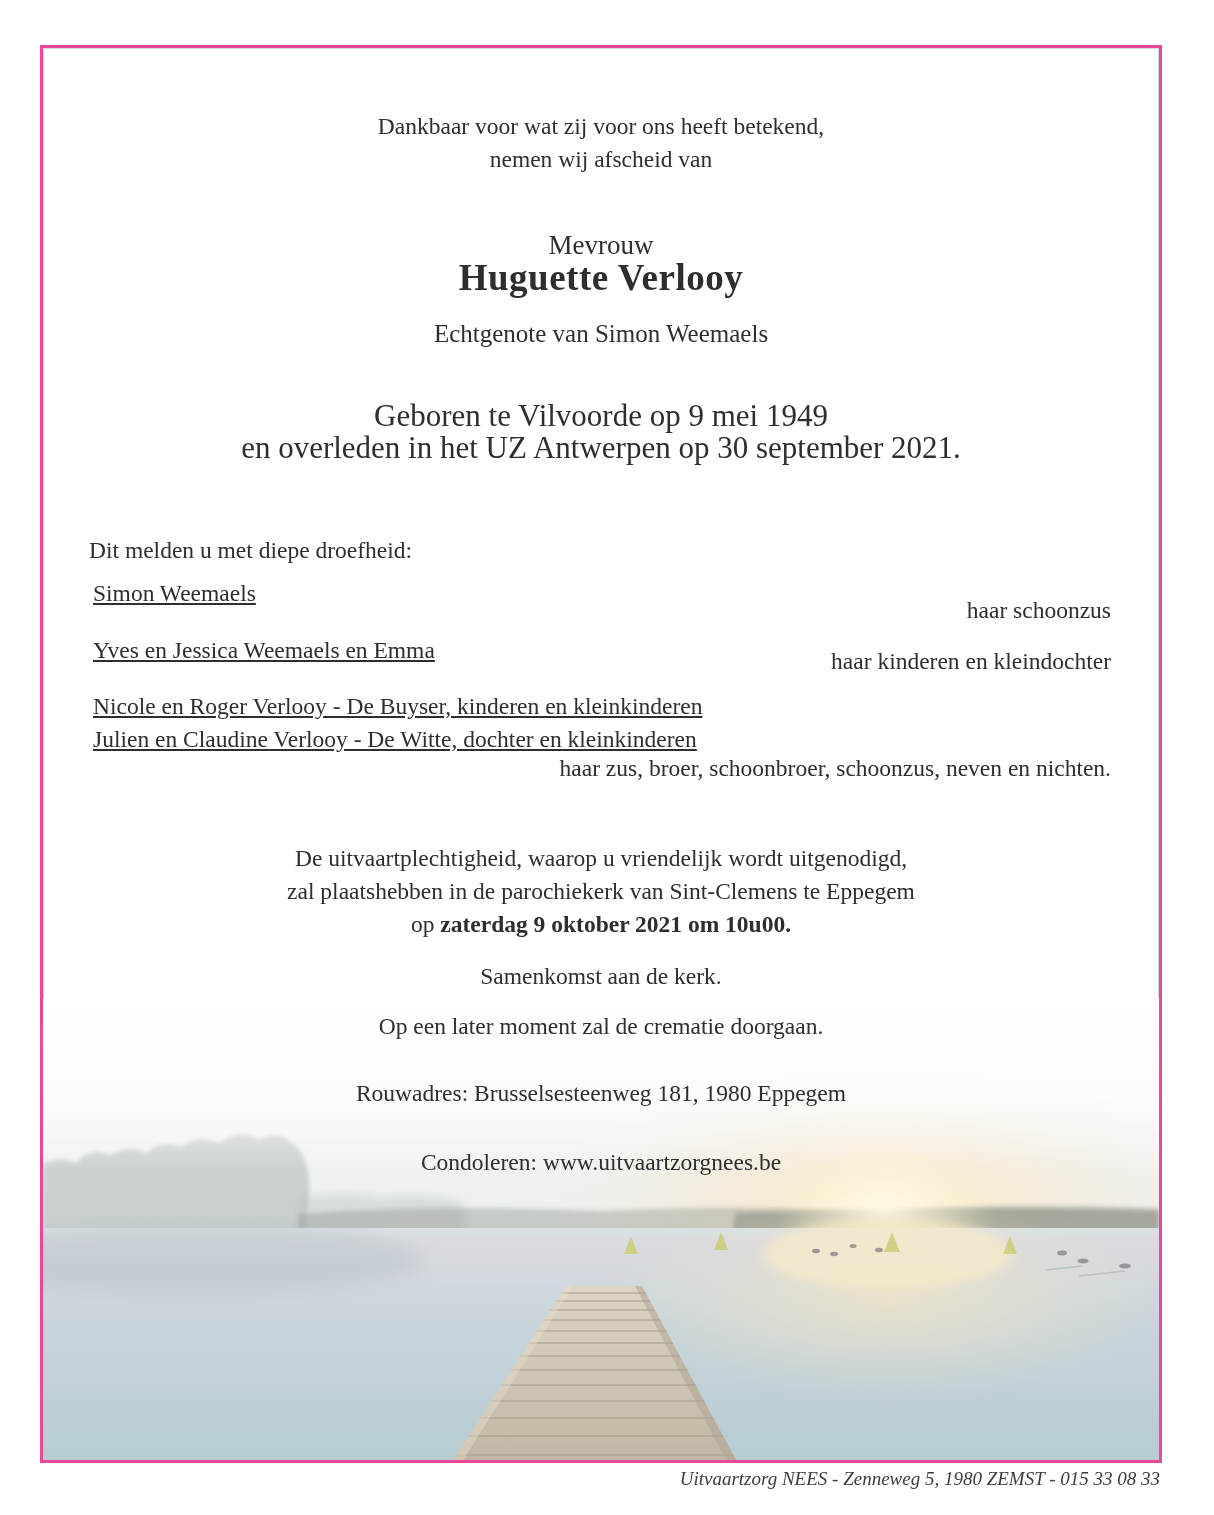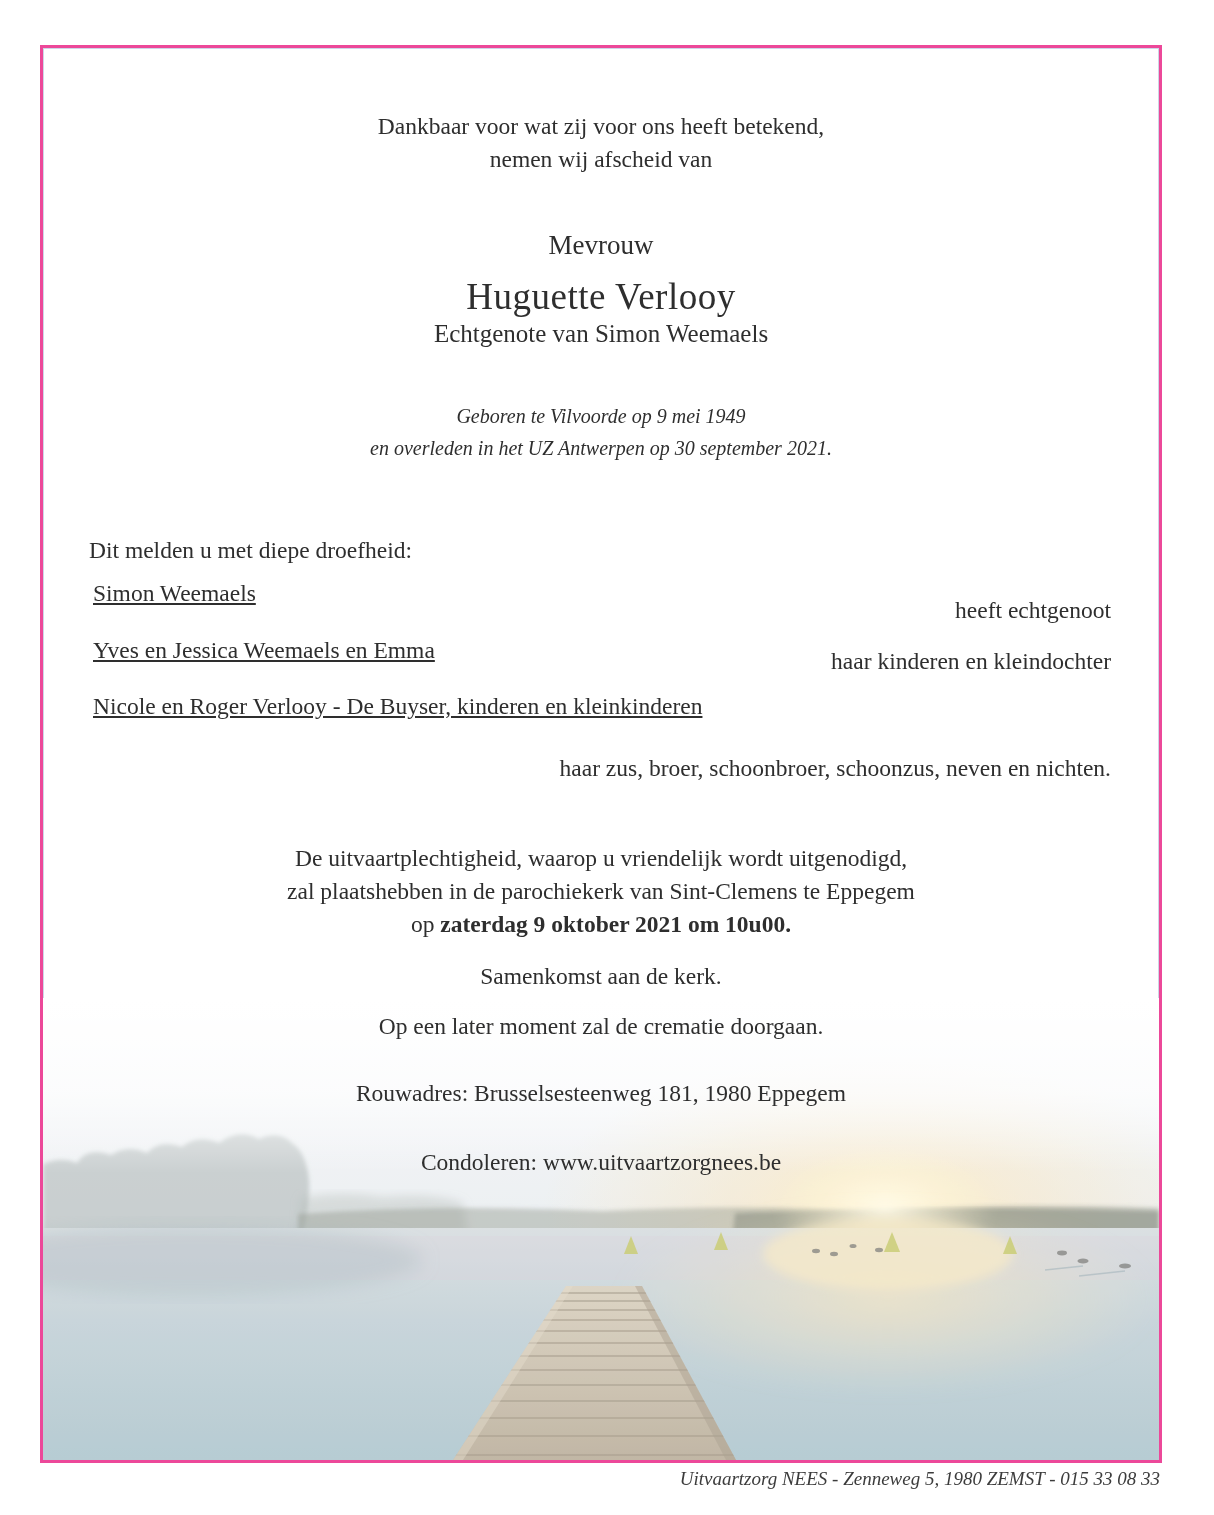--- a/index.html
+++ b/index.html
@@ -12,23 +12,23 @@
     position:absolute;left:40px;top:45px;width:1116px;height:1412px;
     border:3px solid #ec4899;
     box-shadow:inset 0 0 0 1px rgba(110,140,185,0.35);
     background:#ffffff;
   }
   .abs{position:absolute;left:0;right:0;}
   .center{text-align:center;}
   .body-text{font-size:23.5px;line-height:33px;}
   .intro{top:62px;}
   .honorific{top:182px;font-size:27px;}
-  .deceased-name{top:227px;font-size:37px;font-weight:normal;letter-spacing:0.5px;}
+  .deceased-name{top:208px;font-size:37px;font-weight:bold;letter-spacing:0.5px;}
   .spouse-line{top:272px;font-size:25px;}
-  .life-dates{top:352px;font-style:italic;font-size:20px;line-height:32px;}
+  .life-dates{top:352px;font-size:31px;line-height:32px;}
   .announce{top:486px;left:46px;right:auto;}
   .rel-left{left:50px;right:auto;white-space:nowrap;text-decoration:underline;}
   .rel-right{left:auto;right:48px;text-align:right;white-space:nowrap;}
   .ceremony{top:794px;}
   .gather{top:912px;}
   .cremation{top:962px;}
   .mourning-address{top:1029px;}
   .condolence{top:1098px;}
   .photo{position:absolute;left:0;bottom:0;width:1116px;height:462px;}
   .text-layer{position:absolute;inset:0;z-index:2;}
@@ -163,27 +163,28 @@
     <div class="abs center spouse-line">Echtgenote van Simon Weemaels</div>
 
     <div class="abs center life-dates">
       <div>Geboren te Vilvoorde op 9 mei 1949</div>
       <div>en overleden in het UZ Antwerpen op 30 september 2021.</div>
     </div>
 
     <div class="abs body-text announce">Dit melden u met diepe droefheid:</div>
 
     <div class="abs body-text rel-left" style="top:529px">Simon Weemaels</div>
-    <div class="abs body-text rel-right" style="top:546px">heeft echtgenoot</div>
+    <div class="abs body-text rel-right" style="top:546px">haar schoonzus</div>
 
     <div class="abs body-text rel-left" style="top:586px">Yves en Jessica Weemaels en Emma</div>
     <div class="abs body-text rel-right" style="top:597px">haar kinderen en kleindochter</div>
 
     <div class="abs body-text rel-left" style="top:642px">Nicole en Roger Verlooy - De Buyser, kinderen en kleinkinderen</div>
 
+    <div class="abs body-text rel-left" style="top:675px">Julien en Claudine Verlooy - De Witte, dochter en kleinkinderen</div>
     <div class="abs body-text rel-right" style="top:704px">haar zus, broer, schoonbroer, schoonzus, neven en nichten.</div>
 
     <div class="abs center body-text ceremony">
       <div>De uitvaartplechtigheid, waarop u vriendelijk wordt uitgenodigd,</div>
       <div>zal plaatshebben in de parochiekerk van Sint-Clemens te Eppegem</div>
       <div><span>op </span><b>zaterdag 9 oktober 2021 om 10u00.</b></div>
     </div>
 
     <div class="abs center body-text gather">Samenkomst aan de kerk.</div>
     <div class="abs center body-text cremation">Op een later moment zal de crematie doorgaan.</div>

